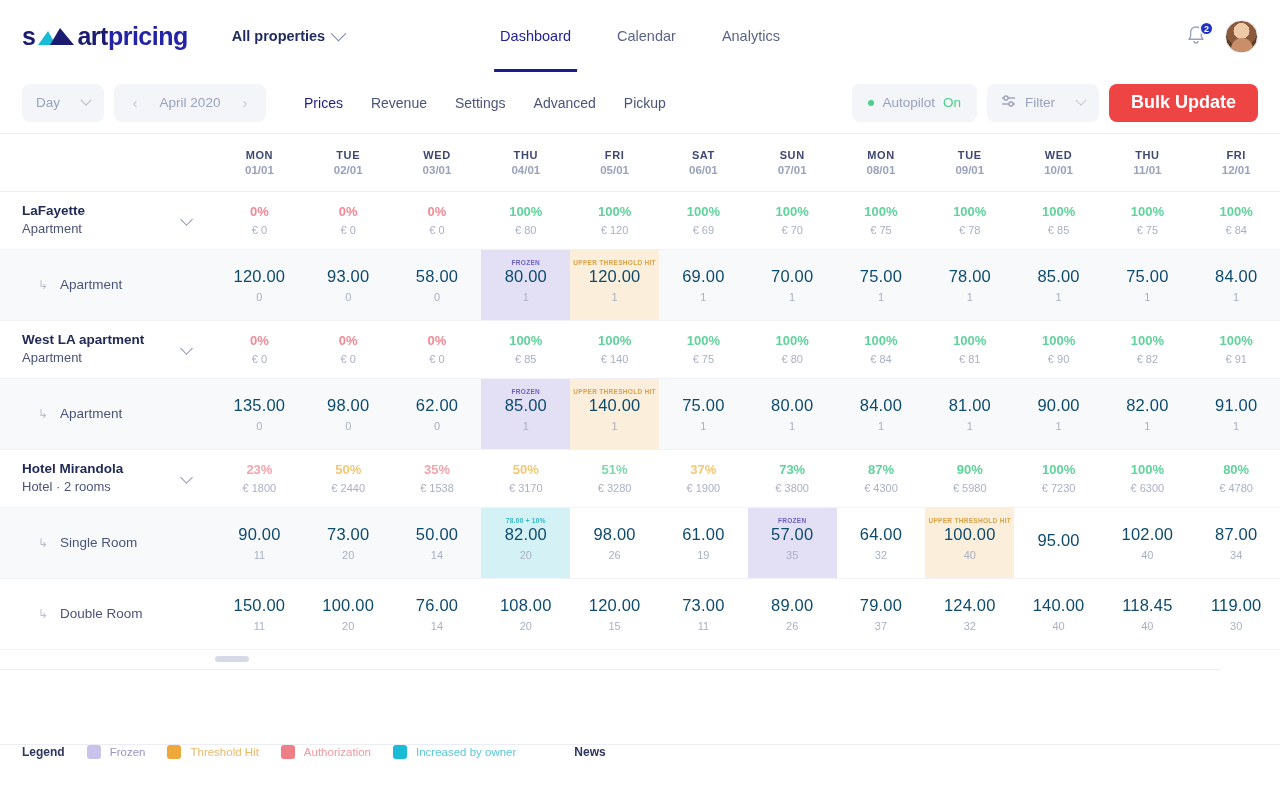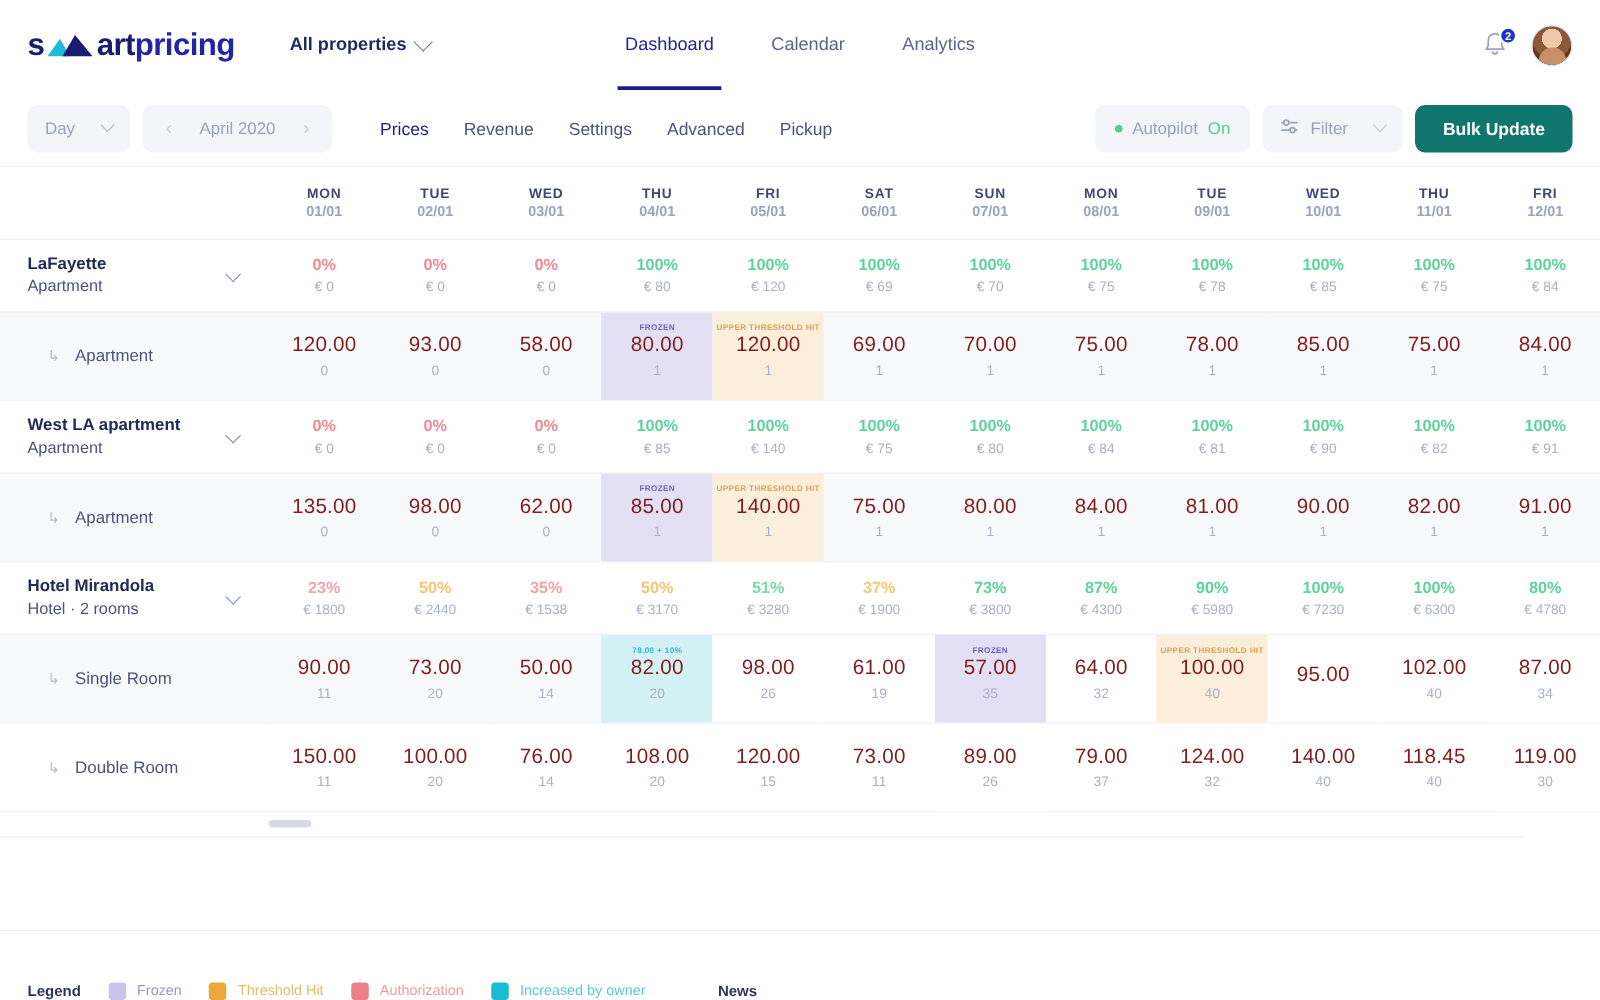--- a/index.html
+++ b/index.html
@@ -124,22 +124,22 @@
   }
   .dot { width:6px; height:6px; border-radius:50%; background:#4ad18a; }
   .autopilot .on { color:#4ad18a; }
   .filterbtn {
     background:#f4f5f9; border-radius:8px; height:38px;
     display:flex; align-items:center; gap:9px; padding:0 14px;
     font-size:13.5px; color:#9aa2bd; cursor:pointer; min-width:112px;
   }
   .filterbtn .chev { border-color:#c3c8da; width:8px; height:8px; margin-left:auto; }
   .bulk {
-    background:#0f766e; color:#fff; border:none; border-radius:8px;
-    height:38px; padding:0 22px; font-size:14px; font-weight:700;
+    background:#ef4444; color:#fff; border:none; border-radius:8px;
+    height:38px; padding:0 22px; font-size:18px; font-weight:700;
     font-family:"Liberation Sans", sans-serif; cursor:pointer;
   }
 
   
   .gridwrap { position: relative; width:1220px; }
   table.grid { border-collapse: collapse; width: 1280px; table-layout: fixed; }
   table.grid th, table.grid td { padding:0; }
   col.namecol { width: 215px; }
   col.daycol  { width: 88.8px; }
 
@@ -169,21 +169,21 @@
   tr.room td { height: 70px; vertical-align: middle; border-bottom: 1px solid #f1f2f7; }
   tr.room.alt td { background: #f8f9fb; }
   tr.room td.rname { padding-left: 38px; color:#4a5478; font-size:13.5px; }
   .rname .elbow { color:#b9bed2; margin-right:12px; font-size:12px; }
 
   .cell {
     position: relative; height: 70px;
     display:flex; flex-direction:column; align-items:center; justify-content:center;
     cursor: pointer;
   }
-  .cell .price { font-size:16.5px; color:#7f1d1d; letter-spacing:.2px; }
+  .cell .price { font-size:16.5px; color:#0c4a6e; letter-spacing:.2px; }
   .cell .qty   { font-size:11px; color:#aab0c6; margin-top:5px; }
   .cell .tag {
     position:absolute; top:9px; left:0; right:0; text-align:center;
     font-size:6.5px; font-weight:700; letter-spacing:.3px;
     line-height:1.25; text-transform:uppercase;
   }
   .cell.frozen   { background:#e3e0f5; }
   .cell.frozen .tag { color:#6b5fc0; }
   .cell.thresh   { background:#fbeedb; }
   .cell.thresh .tag { color:#d9a24b; }
@@ -199,21 +199,21 @@
   .hscroll .thumb {
     position:absolute; left: 215px; top: 6px;
     width: 34px; height: 6px; border-radius:3px; background:#d7dae6;
     cursor:pointer;
   }
 
   
   .footer {
     position:absolute; left:0; bottom:0; width:1280px; height:56px;
     background:#fff; border-top:1px solid #eceef5;
-    display:flex; align-items:flex-end; padding: 0 22px;
+    display:flex; align-items:flex-start; padding: 0 22px;
     overflow:hidden;
   }
   .legend-label { font-size:12px; font-weight:700; color:#2c365f; margin-right:22px; }
   .legend-items { display:flex; align-items:center; gap:22px; }
   .legend-item { display:flex; align-items:center; gap:9px; font-size:11.5px; }
   .swatch { width:14px; height:14px; border-radius:3px; }
   .news-label { font-size:12px; font-weight:700; color:#2c365f; margin: 0 18px 0 58px; }
   .news-text { font-size:12px; color:#8d95b4; white-space:nowrap; }
 </style>
 </head>

